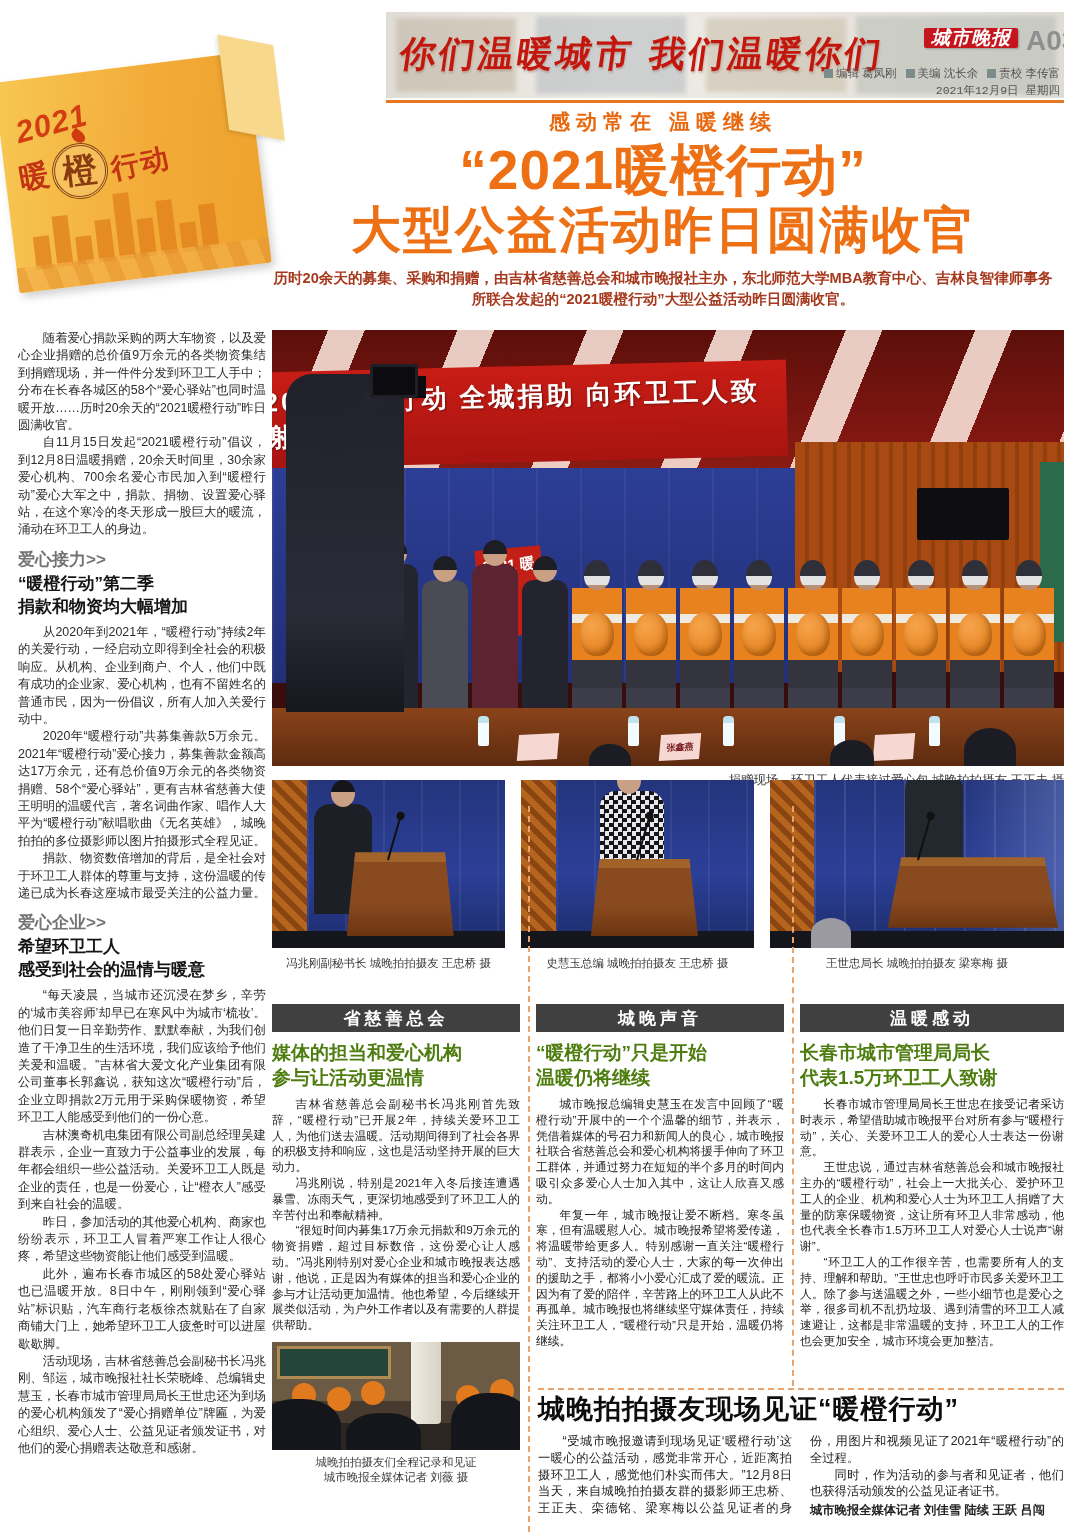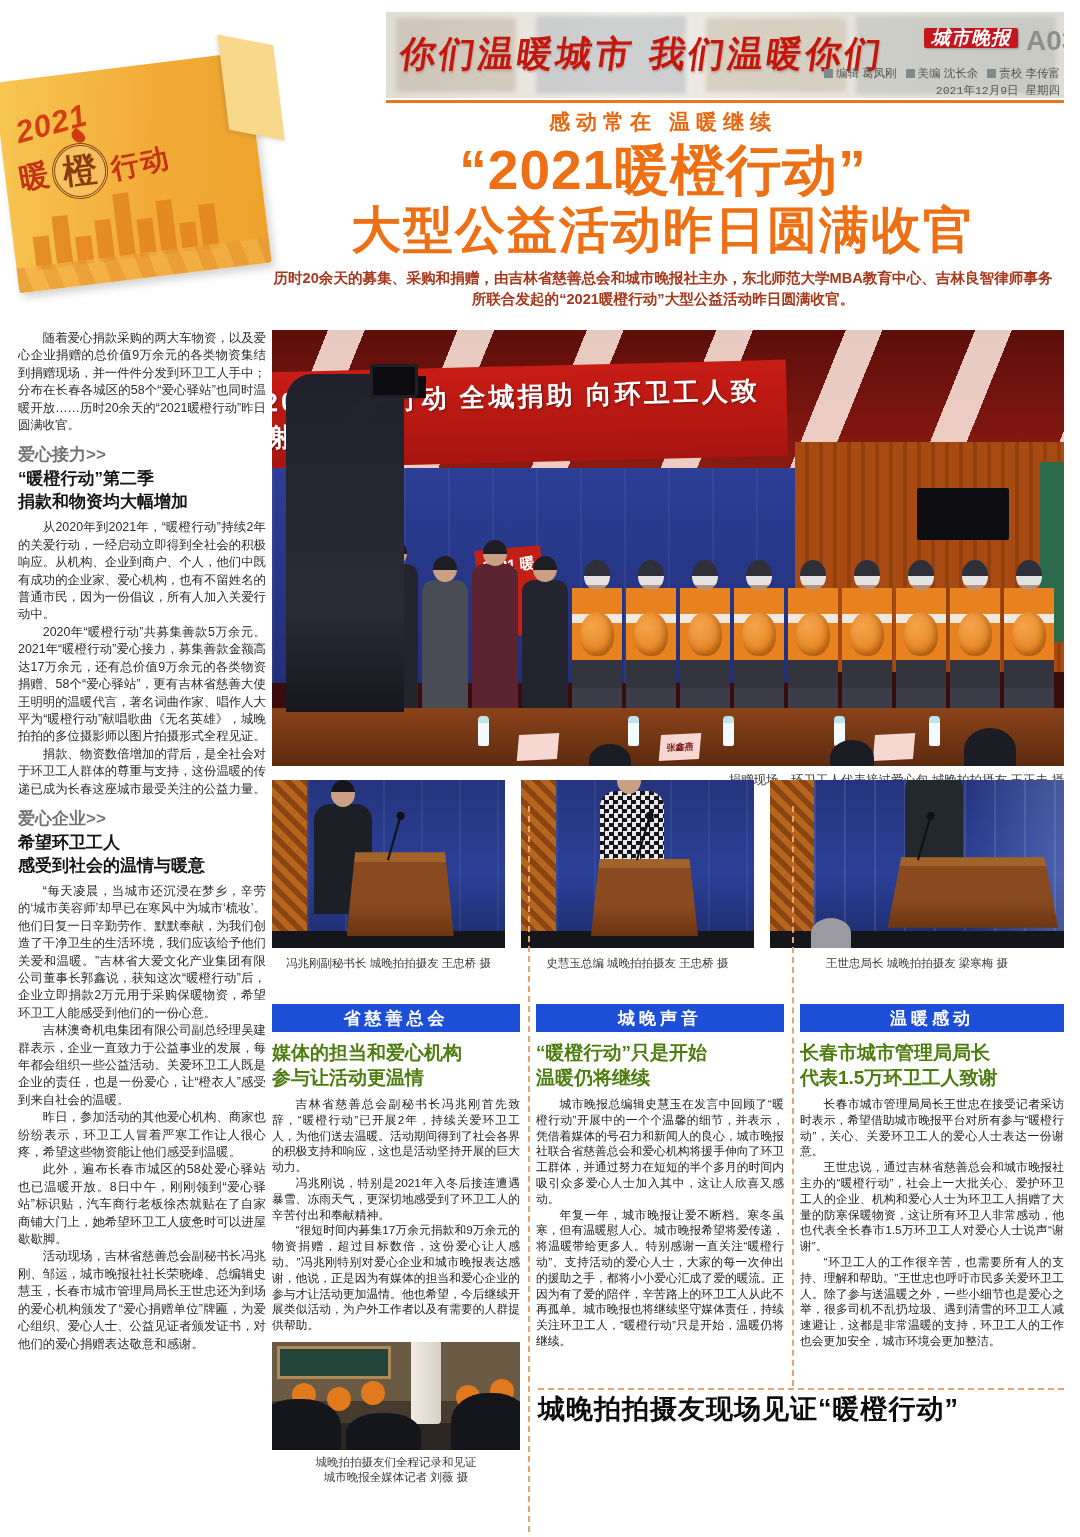--- a/index.html
+++ b/index.html
@@ -90,21 +90,21 @@
   .sp-c .panels { background:repeating-linear-gradient(90deg,rgba(255,255,255,.1) 0 2px,transparent 2px 30px),linear-gradient(90deg,transparent 60%,rgba(140,160,220,.35)); }
   .sp-c .podium { left:40%; width:58%; height:42%; bottom:12%; }
   .sp-c .s-fig { left:46%; bottom:38%; background:#23282e; }
   .sp-c .aud-head { position:absolute; bottom:0; left:14%; width:40px; height:30px; border-radius:50% 50% 0 0; background:#9a9aa0; z-index:5; }
   .sp-caption { margin-top:8px; text-align:center; font-size:11.5px; color:#3a3a3a; }
 
   
   .cols { position:absolute; left:272px; top:1004px; width:792px; display:flex; gap:16px; }
   .col { overflow:hidden; }
   .col-a { width:248px; height:531px; } .col-b { width:248px; height:380px; } .col-c { width:264px; height:380px; }
-  .tab { height:28px; background:#1d4ed8; color:#fff; font-size:17px; font-weight:900; letter-spacing:4px; display:flex; align-items:center; justify-content:center; margin-bottom:8px; }
+  .tab { height:28px; background:#404040; color:#fff; font-size:17px; font-weight:900; letter-spacing:4px; display:flex; align-items:center; justify-content:center; margin-bottom:8px; }
   .col-head div { font-size:19px; line-height:25px; font-weight:900; color:#4d7c0f; }
   .col-head { margin-bottom:7px; }
   .col-body { font-size:11.8px; line-height:15.8px; color:#222; text-align:justify; }
   .col-body p { text-indent:2em; }
 
   
   .cp { position:relative; margin-top:8px; height:108px; overflow:hidden; background:linear-gradient(180deg,#6b5a44 0 55%,#473a2e 55% 75%,#2b2622 75%); }
   .cp .board { position:absolute; left:2%; top:4%; width:46%; height:30%; background:#24453a; border:3px solid #b08a55; }
   .cp .pillar { position:absolute; left:56%; top:0; width:12%; height:76%; background:linear-gradient(90deg,#efece4,#d8d2c4); border-radius:0 0 4px 4px; }
   .cp .ob { position:absolute; width:24px; height:24px; border-radius:50%; background:#e07a1d; filter:blur(.6px); }
@@ -173,20 +173,21 @@
   <div class="hl">
     <div class="kicker">感动常在 温暖继续</div>
     <div class="h1a">“2021暖橙行动”</div>
     <div class="h1b">大型公益活动昨日圆满收官</div>
     <div class="lead">历时20余天的募集、采购和捐赠，由吉林省慈善总会和城市晚报社主办，东北师范大学MBA教育中心、吉林良智律师事务所联合发起的“2021暖橙行动”大型公益活动昨日圆满收官。</div>
   </div>
 
   <div class="leftcol">
     <div>
         <p>随着爱心捐款采购的两大车物资，以及爱心企业捐赠的总价值9万余元的各类物资集结到捐赠现场，并一件件分发到环卫工人手中；分布在长春各城区的58个“爱心驿站”也同时温暖开放……历时20余天的“2021暖橙行动”昨日圆满收官。</p>
+        <p>自11月15日发起“2021暖橙行动”倡议，到12月8日温暖捐赠，20余天时间里，30余家爱心机构、700余名爱心市民加入到“暖橙行动”爱心大军之中，捐款、捐物、设置爱心驿站，在这个寒冷的冬天形成一股巨大的暖流，涌动在环卫工人的身边。</p>
       </div>
 
     <div class="sec-tag">爱心接力&gt;&gt;</div>
     <div class="sec-sub">
         <div>“暖橙行动”第二季</div>
         <div>捐款和物资均大幅增加</div>
       </div>
     <div>
         <p>从2020年到2021年，“暖橙行动”持续2年的关爱行动，一经启动立即得到全社会的积极响应。从机构、企业到商户、个人，他们中既有成功的企业家、爱心机构，也有不留姓名的普通市民，因为一份倡议，所有人加入关爱行动中。</p>
         <p>2020年“暖橙行动”共募集善款5万余元。2021年“暖橙行动”爱心接力，募集善款金额高达17万余元，还有总价值9万余元的各类物资捐赠、58个“爱心驿站”，更有吉林省慈善大使王明明的温暖代言，著名词曲作家、唱作人大平为“暖橙行动”献唱歌曲《无名英雄》，城晚拍拍的多位摄影师以图片拍摄形式全程见证。</p>
@@ -338,15 +339,22 @@
         </div>
     </div>
   </div>
 
   <div class="vline v1"></div>
   <div class="vline v2"></div>
   <div class="hline"></div>
 
   <div class="ba">
     <div class="ba-title">城晚拍拍摄友现场见证“暖橙行动”</div>
+    <div class="ba-cols">
+      <div>
+          <p>“受城市晚报邀请到现场见证‘暖橙行动’这一暖心的公益活动，感觉非常开心，近距离拍摄环卫工人，感觉他们朴实而伟大。”12月8日当天，来自城晚拍拍摄友群的摄影师王忠桥、王正夫、栾德铭、梁寒梅以公益见证者的身份，用图片和视频见证了2021年“暖橙行动”的全过程。</p>
+          <p>同时，作为活动的参与者和见证者，他们也获得活动颁发的公益见证者证书。</p>
+        </div>
+      <p class="ba-byline">城市晚报全媒体记者 刘佳雪 陆续 王跃 吕闯</p>
+    </div>
   </div>
 
 </div>
 
 </body></html>

